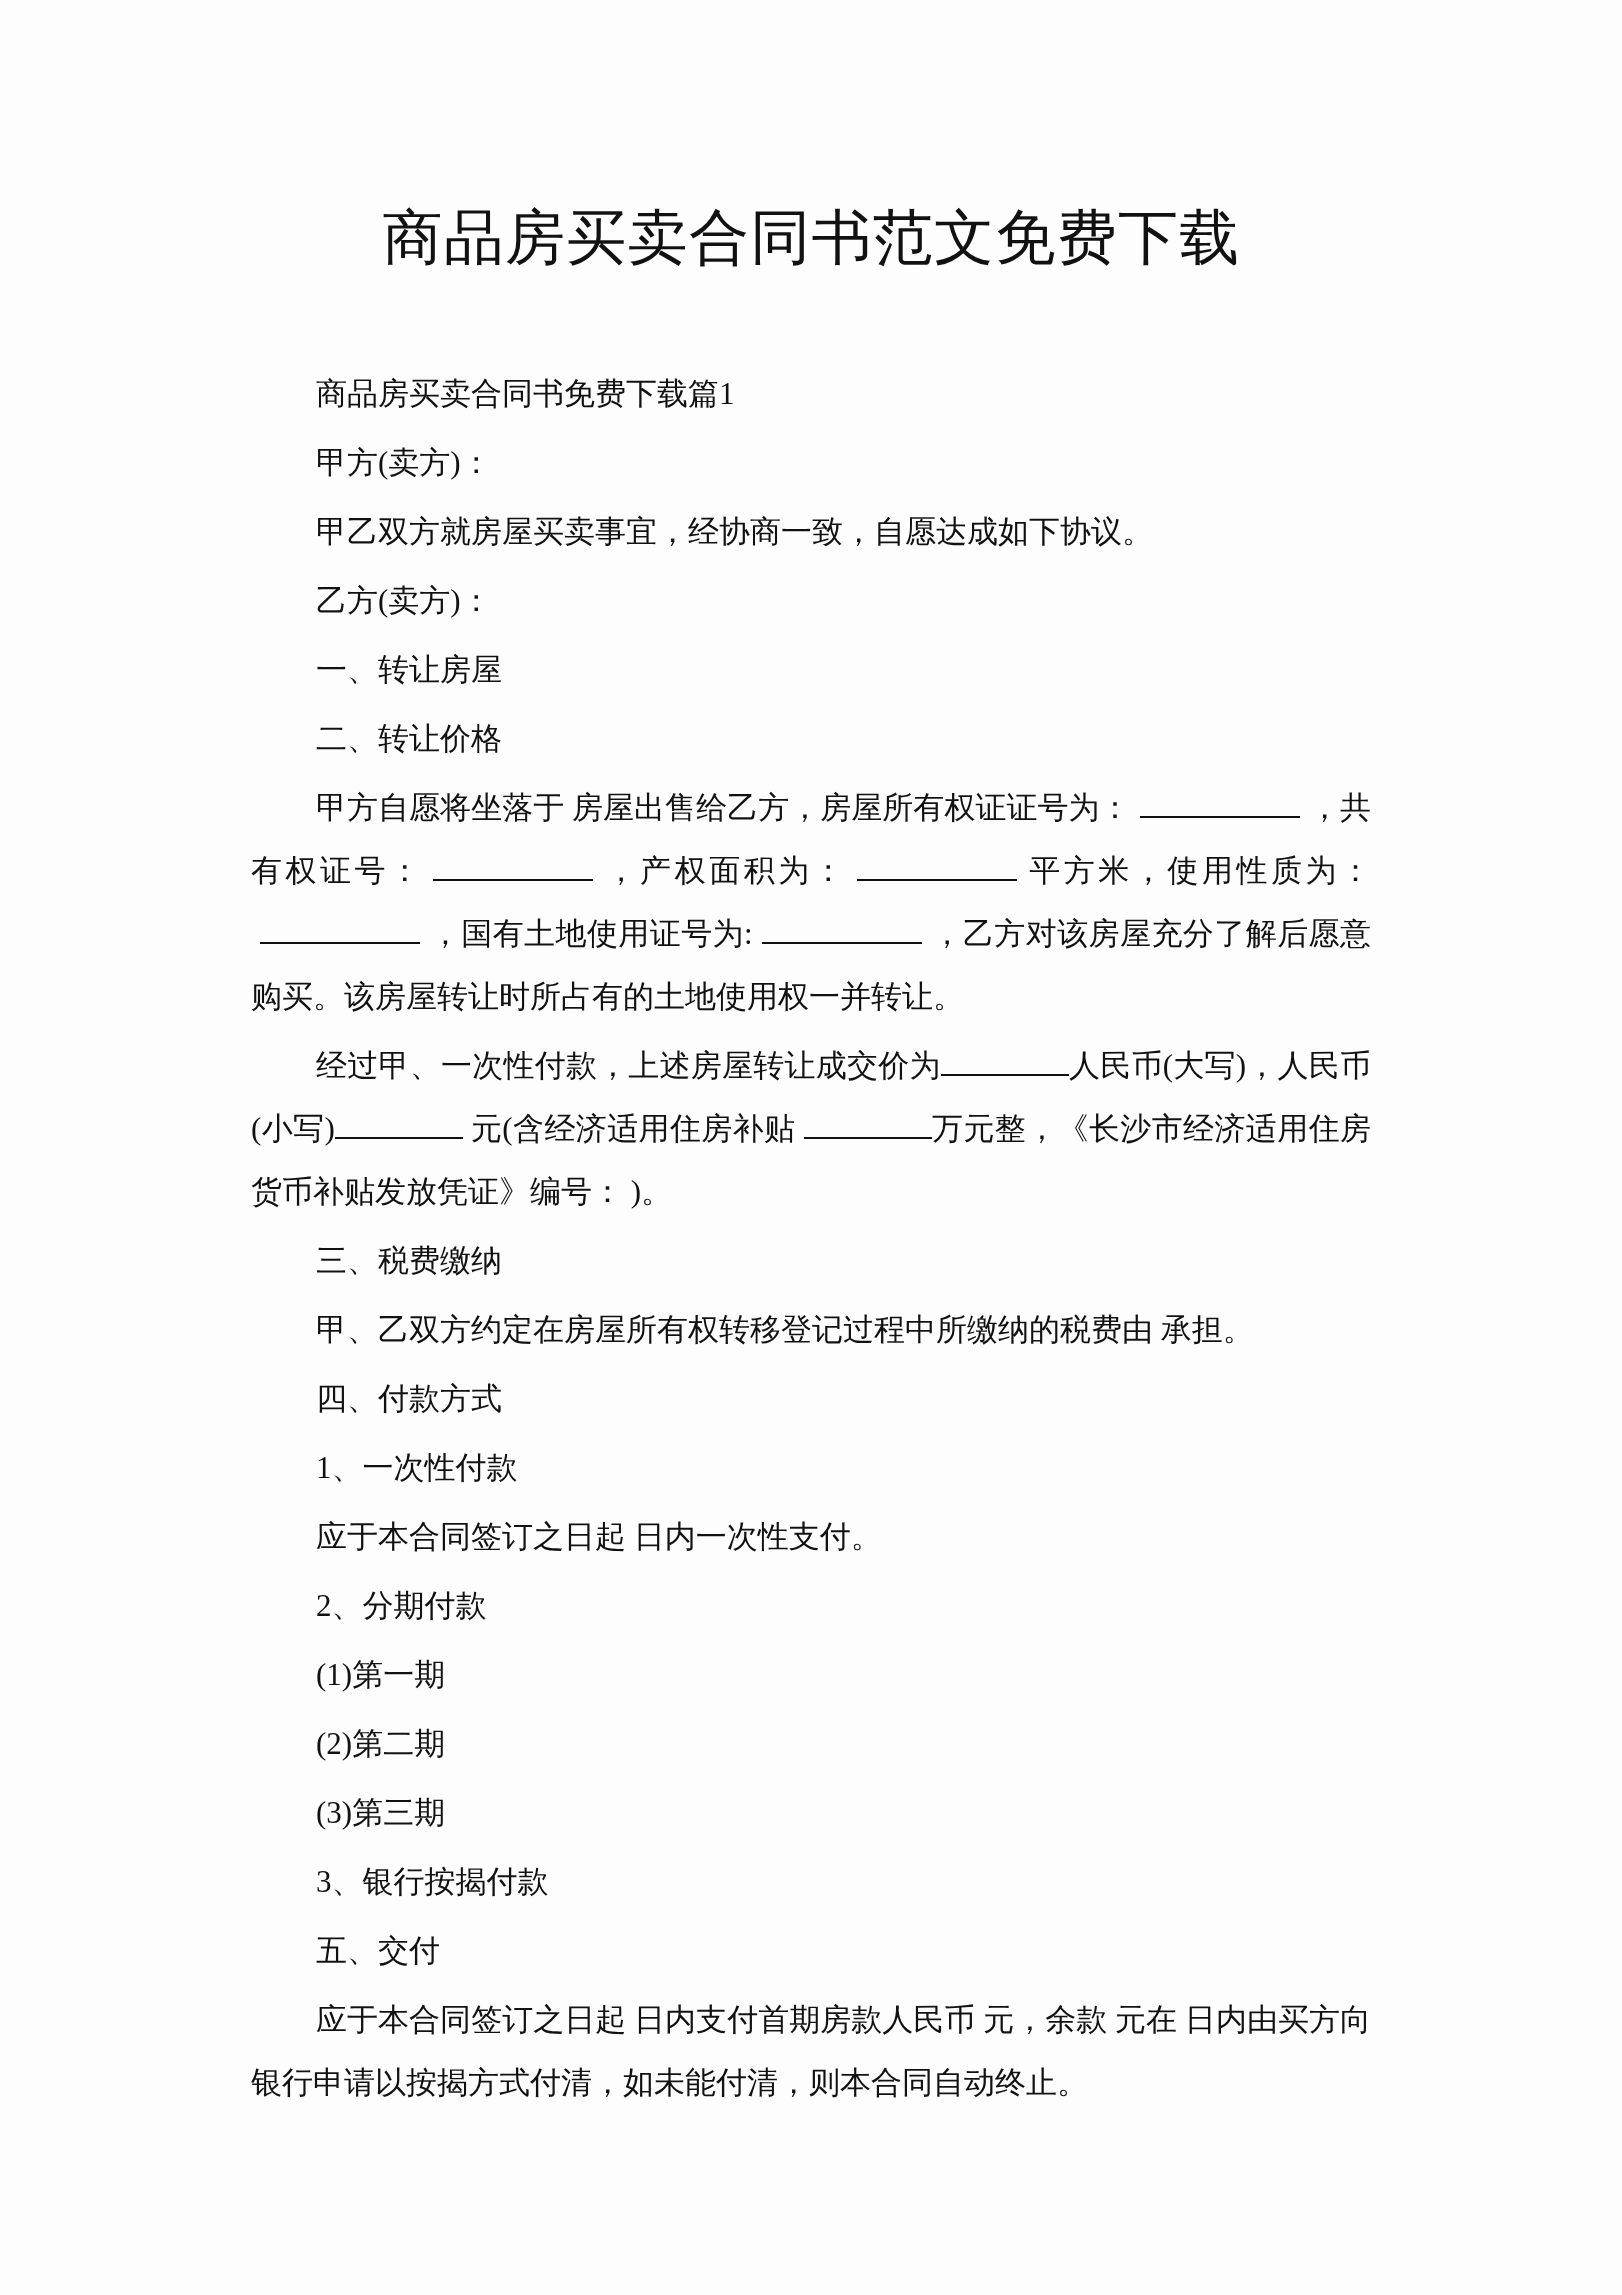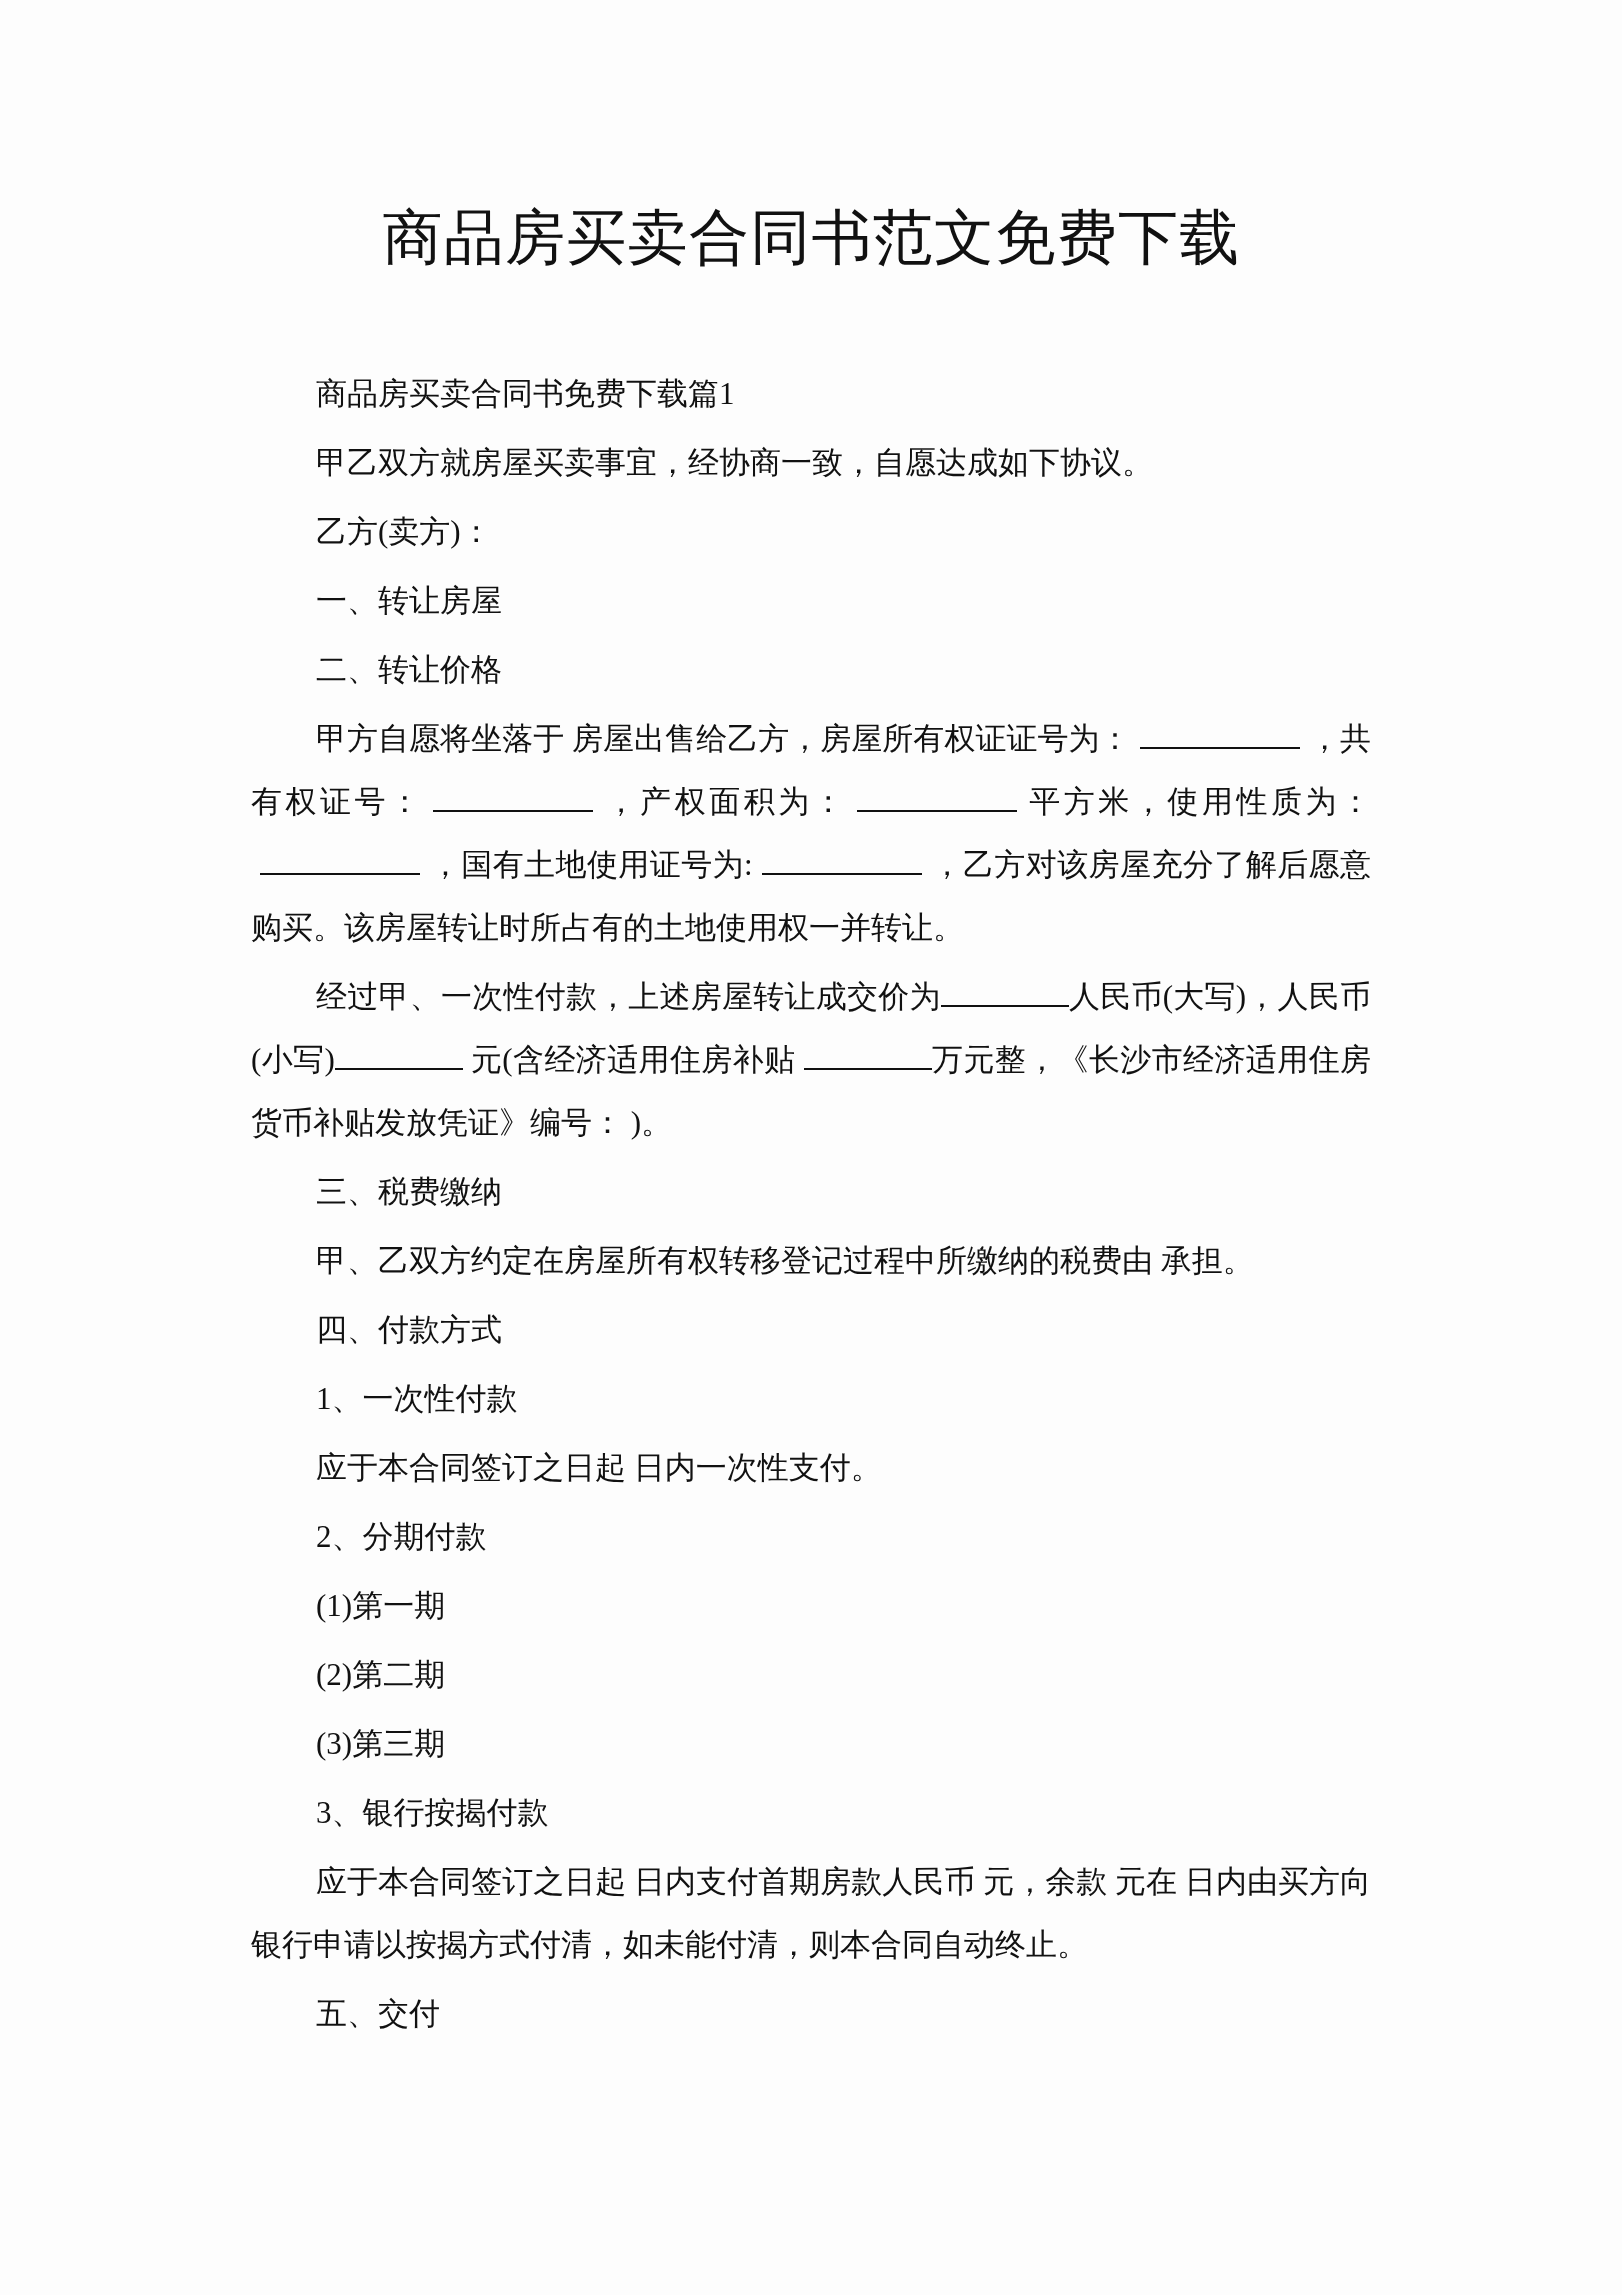--- a/index.html
+++ b/index.html
@@ -42,37 +42,38 @@
     .b-long { width: 160px; margin: 0 9.2px; }
     .b-mid  { width: 128px; }
   </style>
 </head>
 <body>
 
 <h1 class="title">商品房买卖合同书范文免费下载</h1>
 
 <div class="body">
   <p class="p indent">商品房买卖合同书免费下载篇1</p>
+  <p class="p indent">甲方(卖方)：</p>
   <p class="p indent">甲乙双方就房屋买卖事宜，经协商一致，自愿达成如下协议。</p>
   <p class="p indent">乙方(卖方)：</p>
 
   <p class="p indent">一、转让房屋</p>
   <p class="p indent">二、转让价格</p>
 
   <p class="p indent"><span>甲方自愿将坐落于 房屋出售给乙方，房屋所有权证证号为：</span><span class="blank b-long"></span><span>，共有权证号：</span><span class="blank b-long"></span><span>，产权面积为：</span><span class="blank b-long"></span><span>平方米，使用性质为：</span><span class="blank b-long"></span><span>，国有土地使用证号为:</span><span class="blank b-long"></span><span>，乙方对该房屋充分了解后愿意购买。该房屋转让时所占有的土地使用权一并转让。</span></p>
   <p class="p indent"><span>经过甲、一次性付款，上述房屋转让成交价为</span><span class="blank b-mid"></span><span>人民币(大写)，人民币(小写)</span><span class="blank b-mid"></span> <span>元(含经济适用住房补贴 </span><span class="blank b-mid"></span><span>万元整，《长沙市经济适用住房货币补贴发放凭证》编号：  )。</span></p>
 
   <p class="p indent">三、税费缴纳</p>
   <p class="p indent">甲、乙双方约定在房屋所有权转移登记过程中所缴纳的税费由 承担。</p>
 
   <p class="p indent">四、付款方式</p>
   <p class="p indent">1、一次性付款</p>
   <p class="p indent">应于本合同签订之日起 日内一次性支付。</p>
   <p class="p indent">2、分期付款</p>
   <p class="p indent">(1)第一期</p>
   <p class="p indent">(2)第二期</p>
   <p class="p indent">(3)第三期</p>
   <p class="p indent">3、银行按揭付款</p>
+  <p class="p indent">五、交付</p>
+
   <p class="p indent">应于本合同签订之日起 日内支付首期房款人民币 元，余款 元在 日内由买方向银行申请以按揭方式付清，如未能付清，则本合同自动终止。</p>
-
-  <p class="p indent">五、交付</p>
 </div>
 
 
 </body></html>

